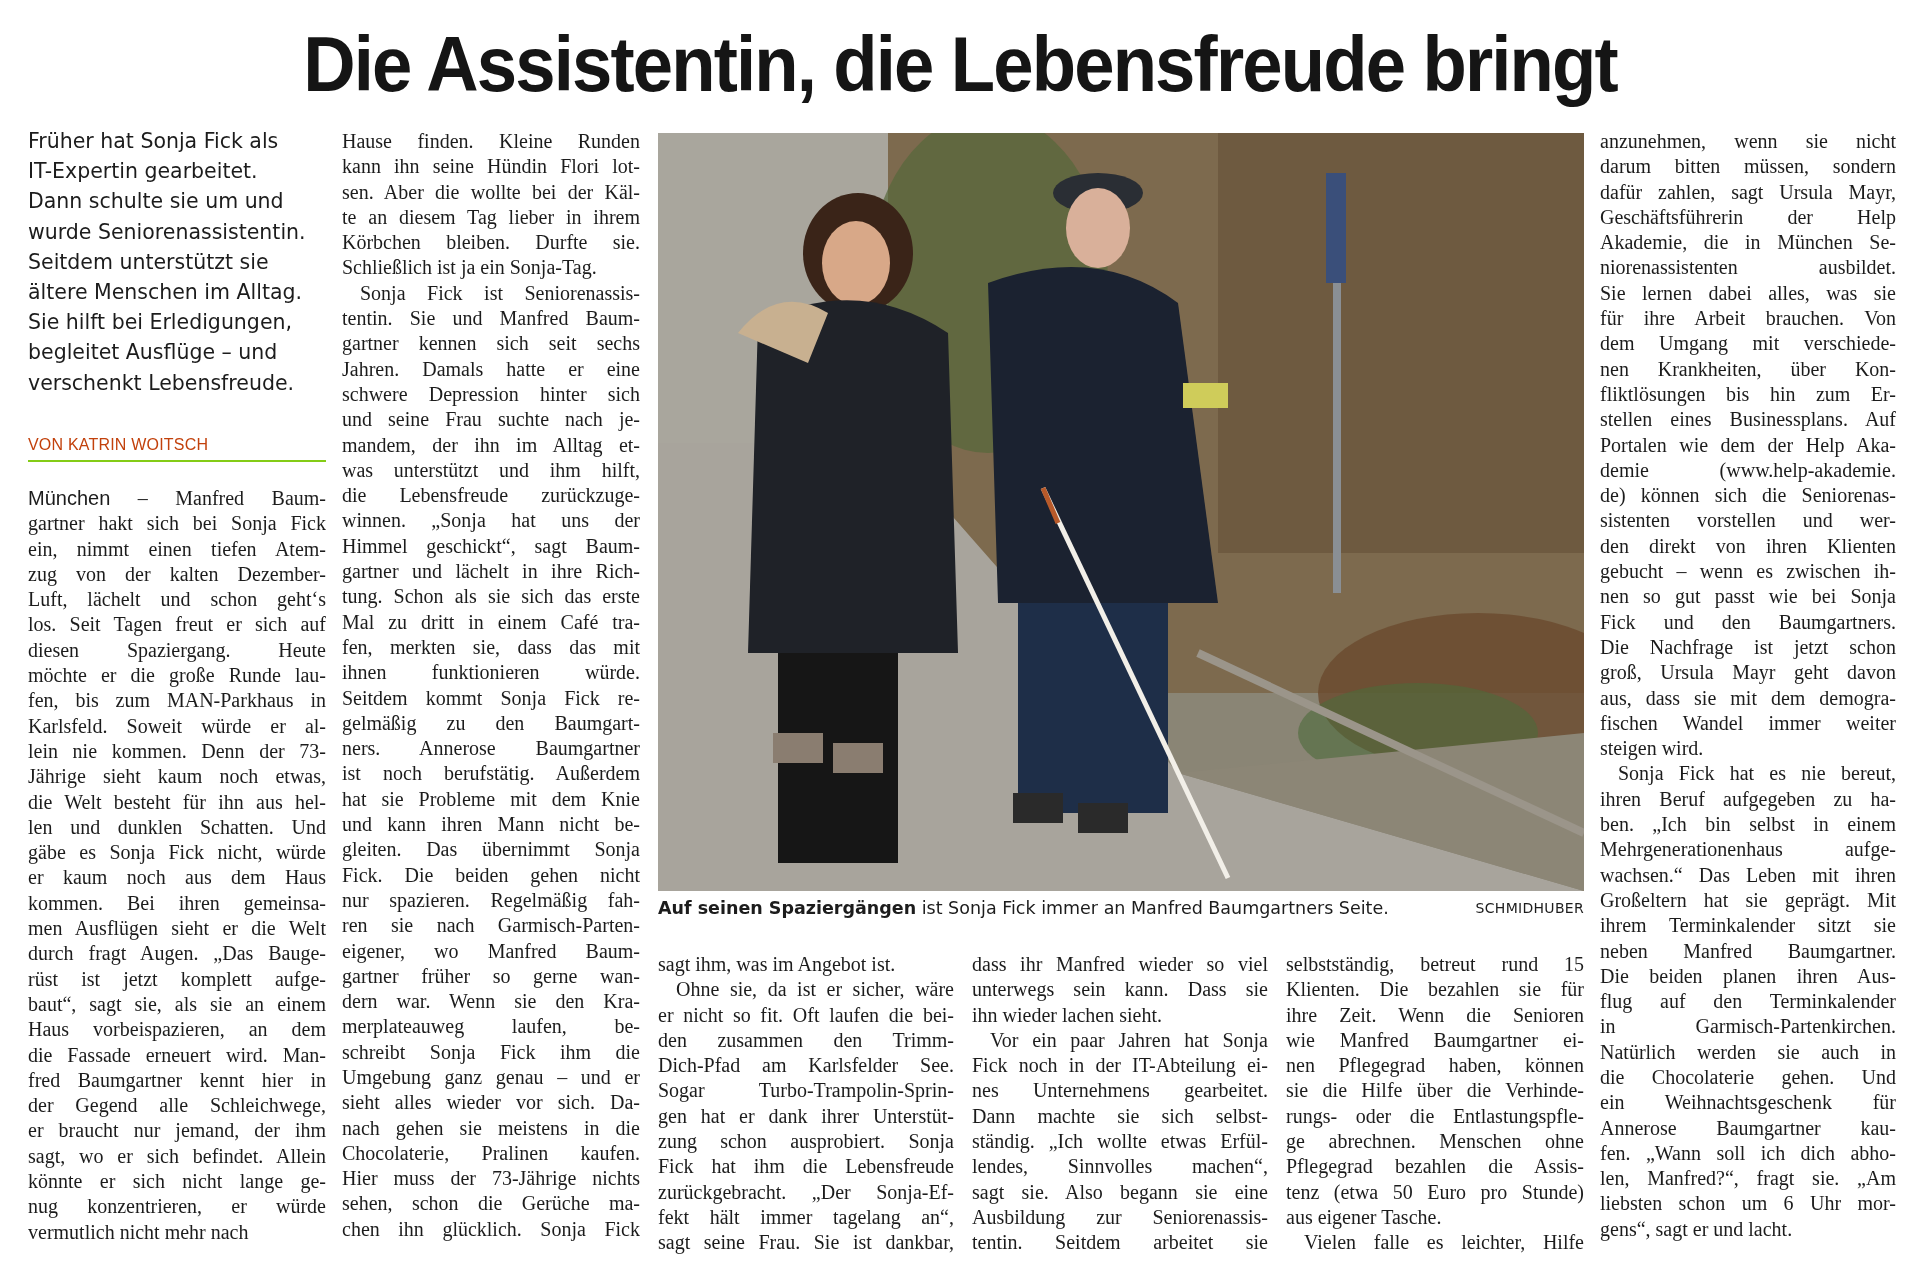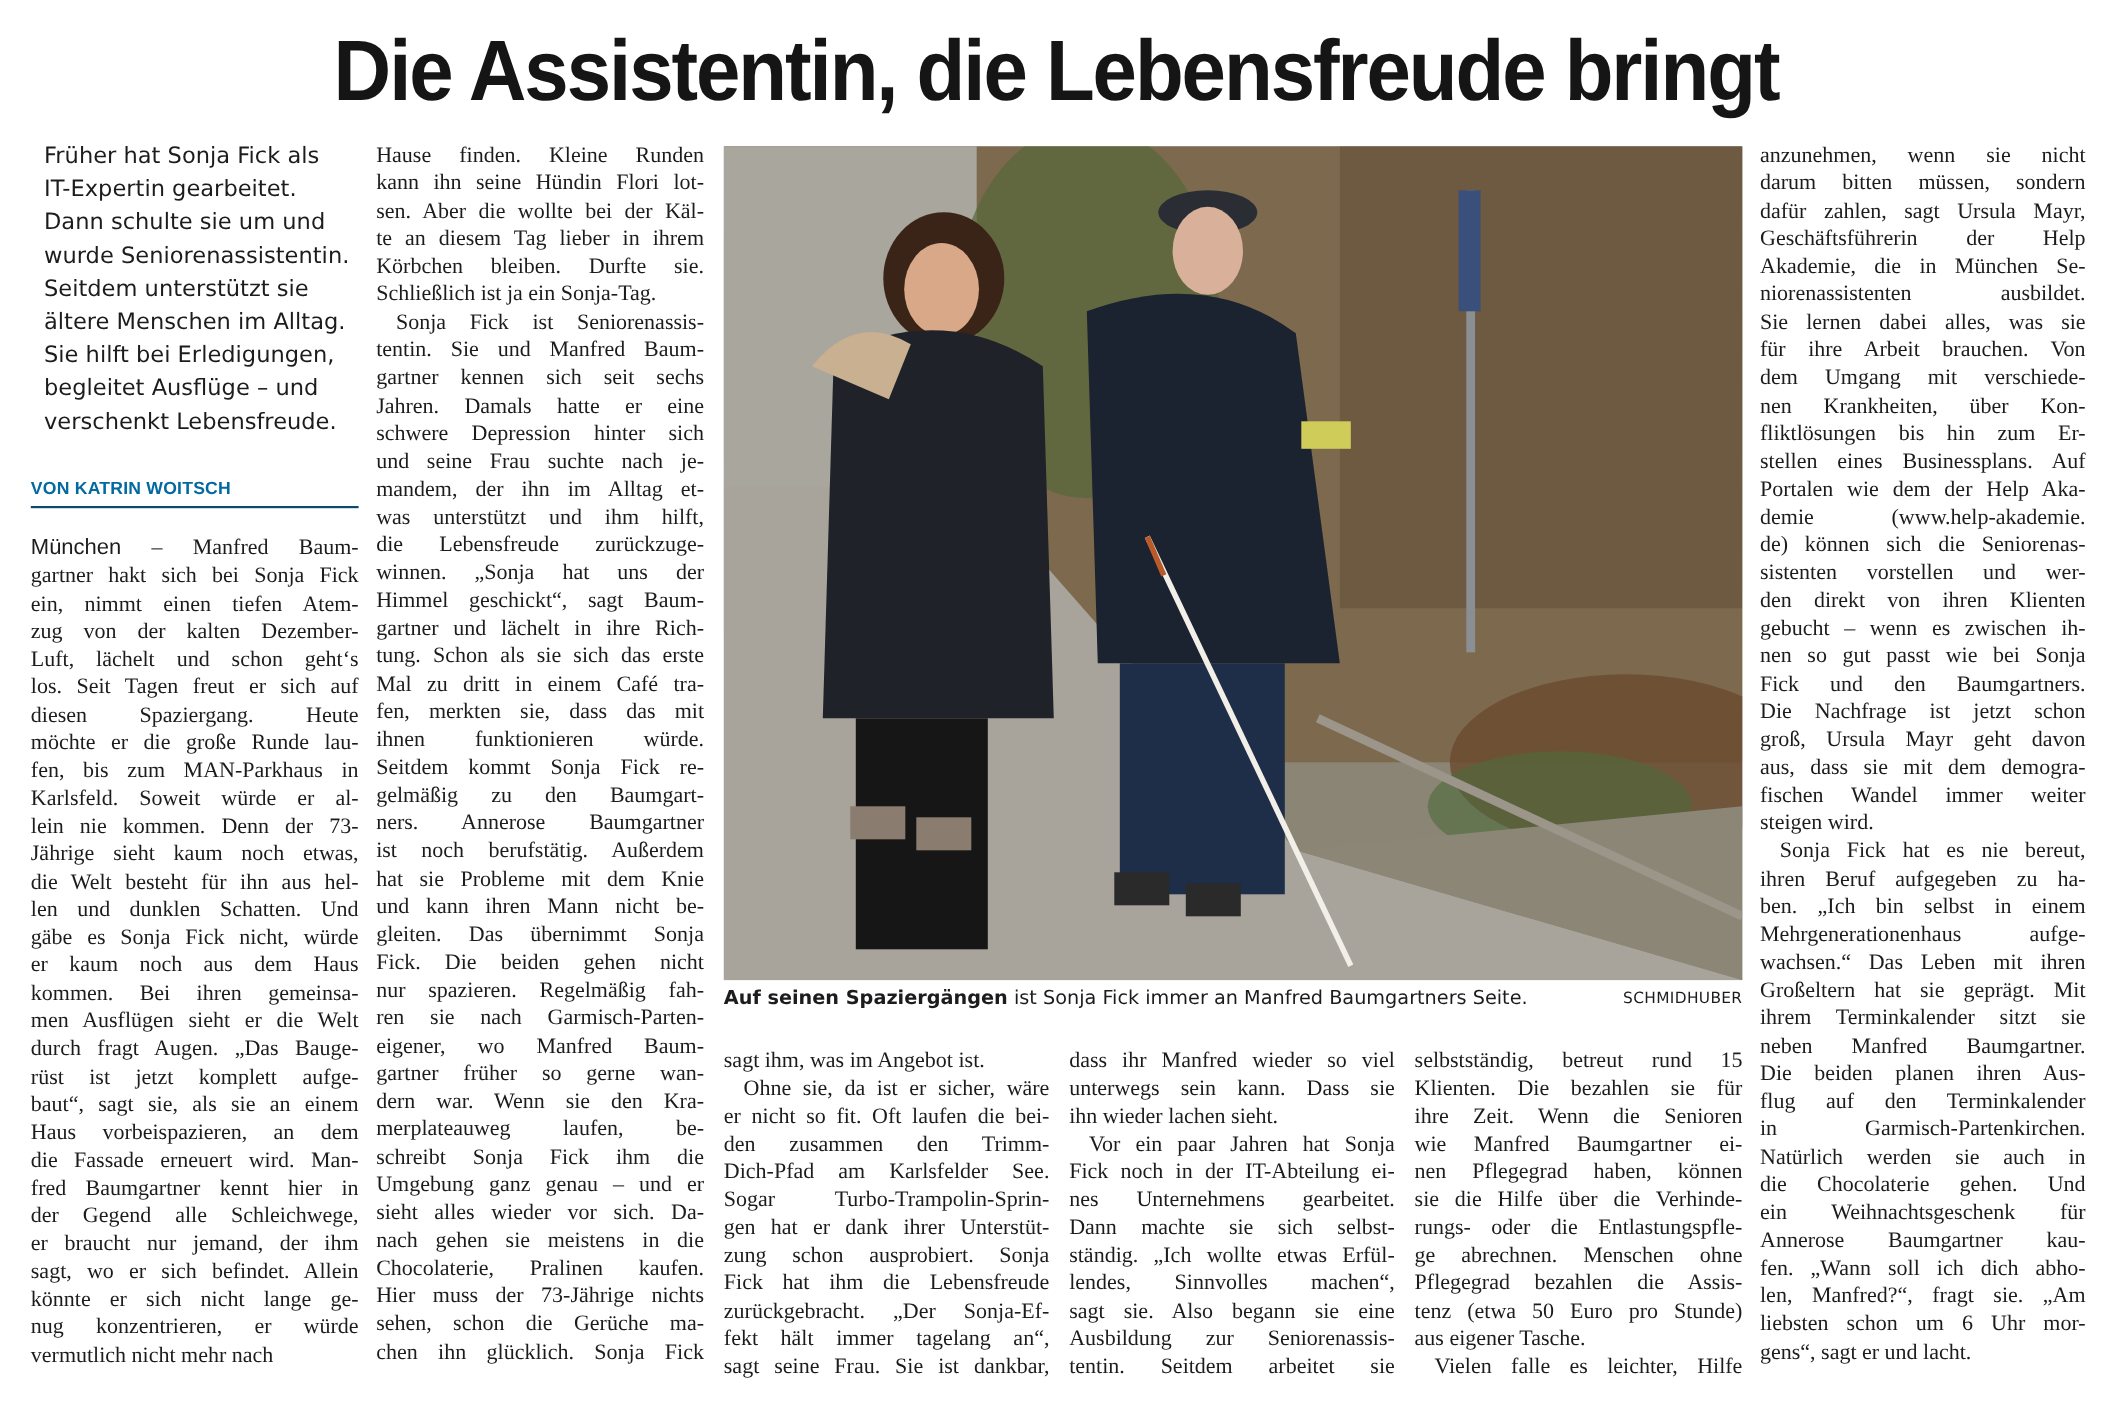--- a/index.html
+++ b/index.html
@@ -9,27 +9,27 @@
     position: absolute; left: 0; top: 14px; width: 1920px; text-align: center;
     font-family: "Liberation Sans", sans-serif; font-weight: bold;
     font-size: 78px; line-height: 100px; letter-spacing: -2px; color: #151515;
     transform: scaleX(0.93); transform-origin: center;
   }
 
   .intro {
     position: absolute; left: 28px; top: 126px; width: 300px;
     font-family: "DejaVu Sans", sans-serif; font-size: 20.5px; line-height: 30.2px; color: #1c1c1c;
   }
-  .intro span { display: block; white-space: nowrap; margin-left: 12px; }
+  .intro span { display: block; white-space: nowrap; }
 
   .byline {
     position: absolute; left: 28px; top: 436px; width: 298px;
-    font-family: "Liberation Sans", sans-serif; font-weight: bold; font-size: 16px;
-    letter-spacing: 0.2px; color: #0369a1; padding-bottom: 6px;
-    border-bottom: 2px solid #0c4a6e;
+    font-family: "Liberation Sans", sans-serif; font-weight: normal; font-size: 16px;
+    letter-spacing: 0.2px; color: #c2410c; padding-bottom: 6px;
+    border-bottom: 2px solid #84cc16;
   }
 
   .col {
     position: absolute;
     font-family: "Liberation Serif", serif; font-size: 20px; line-height: 25.3px;
     color: #1c1c1c; text-align: justify;
   }
   .col span.line { display: block; text-align: justify; text-align-last: justify; white-space: nowrap; }
   .col span.line.last { text-align-last: left; }
   .col span.line.indent { padding-left: 18px; }

